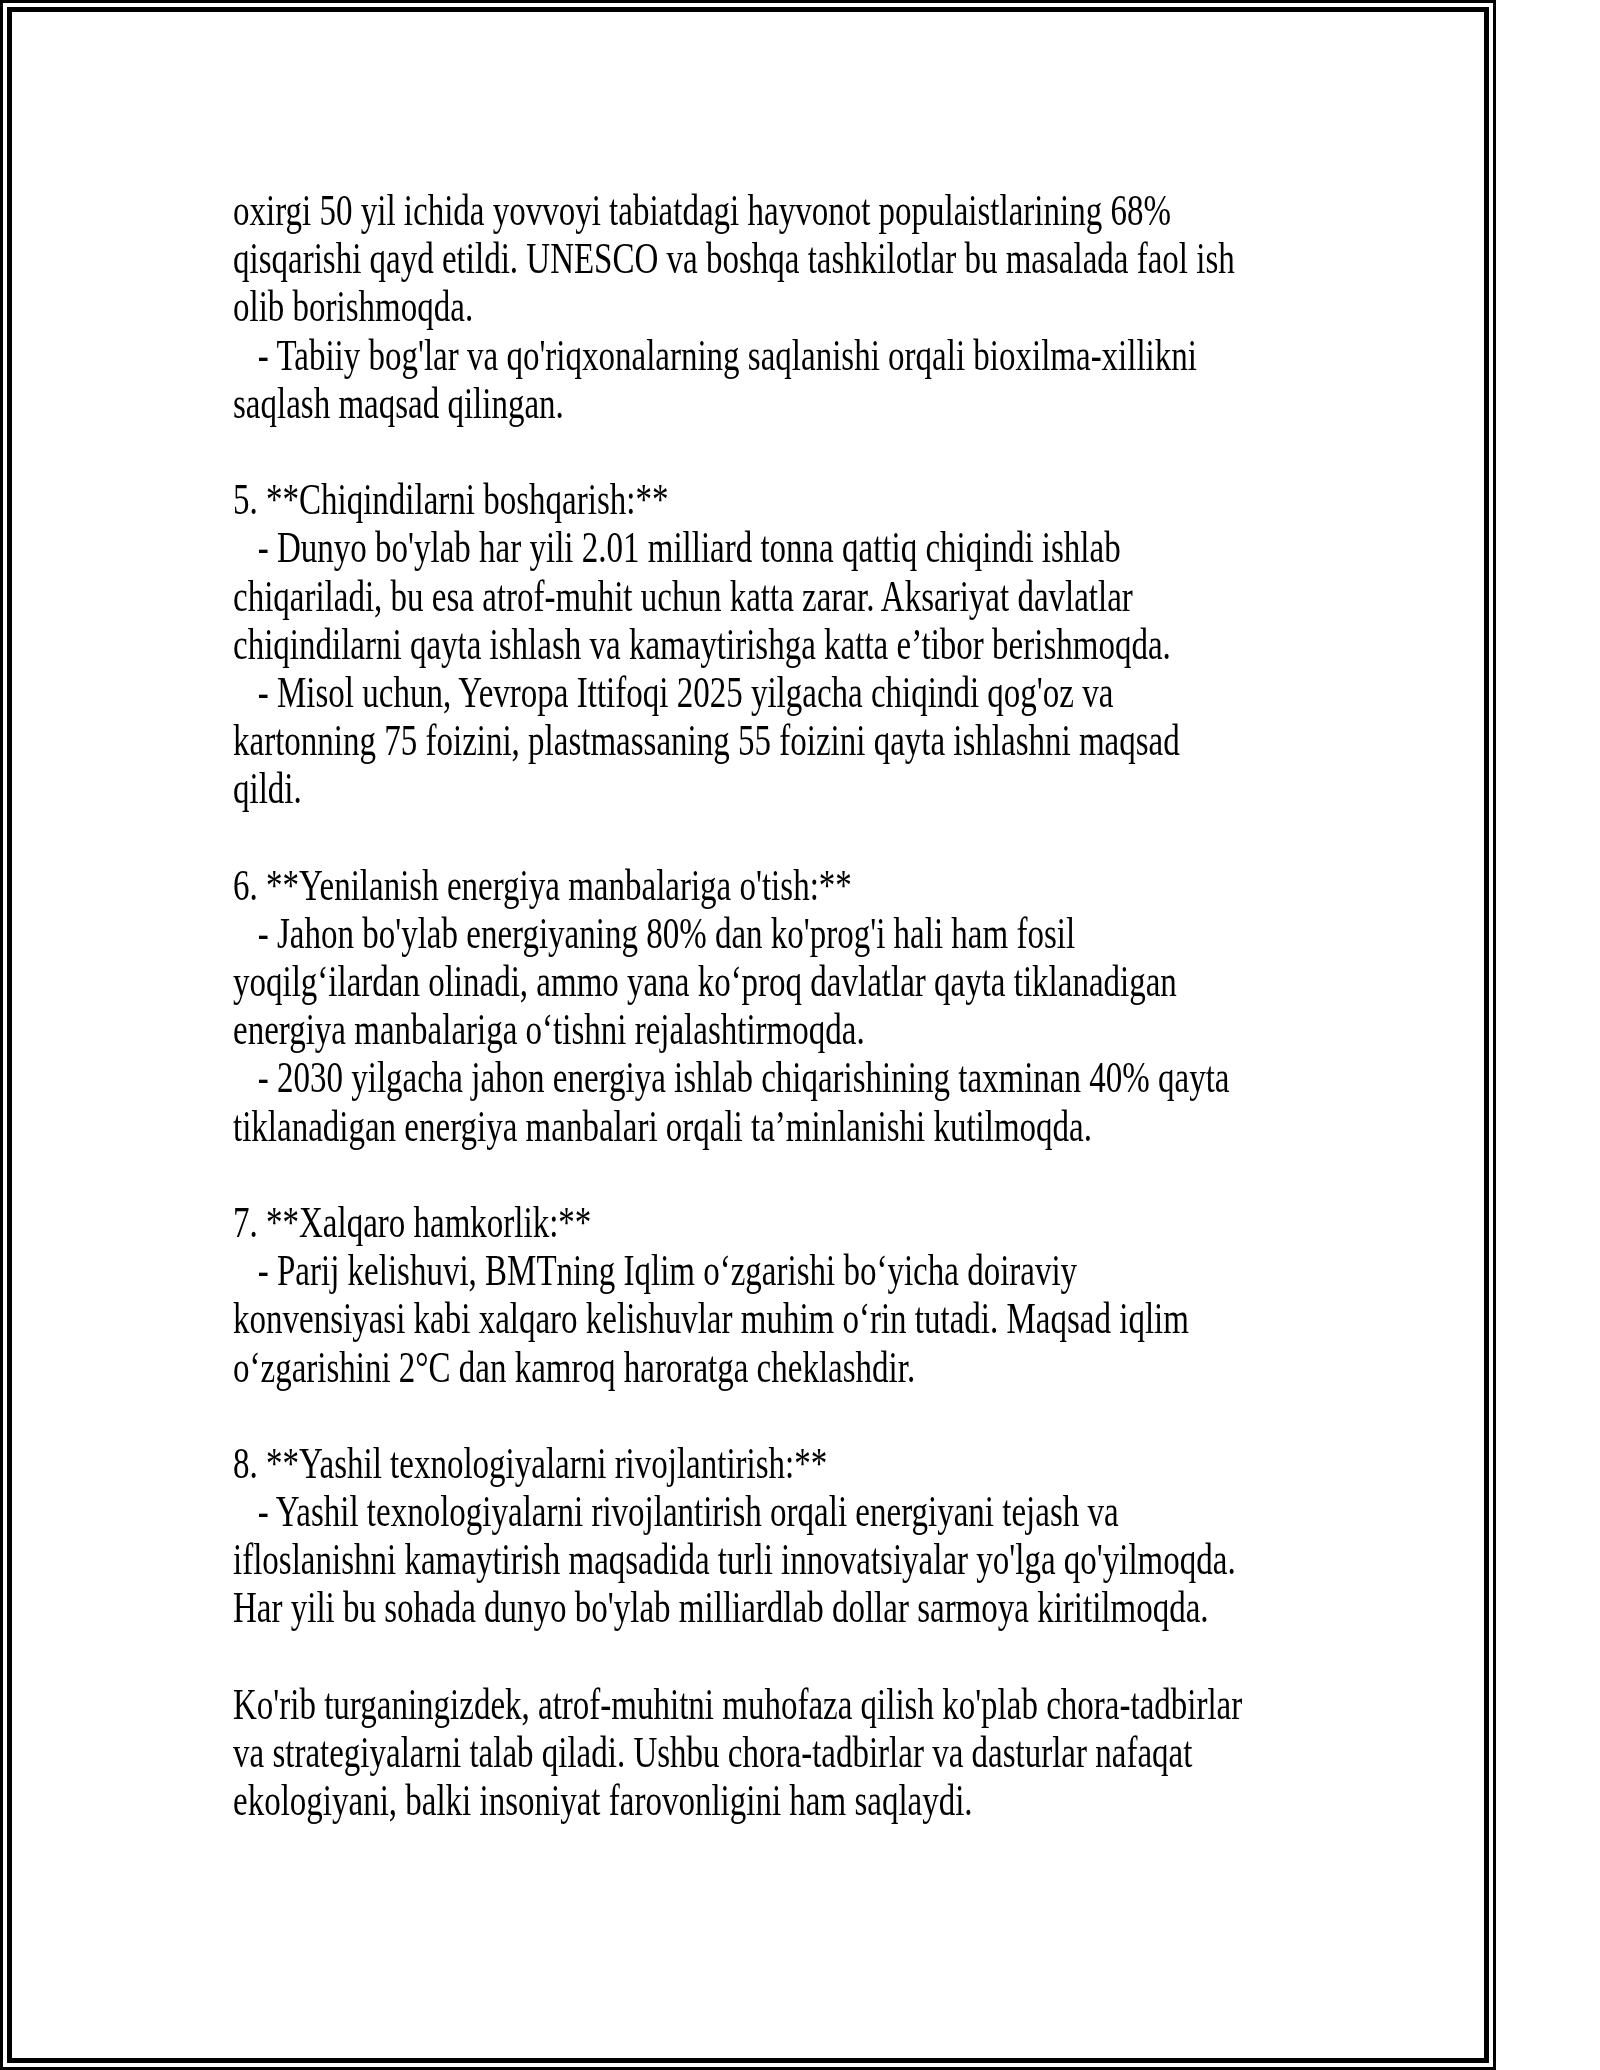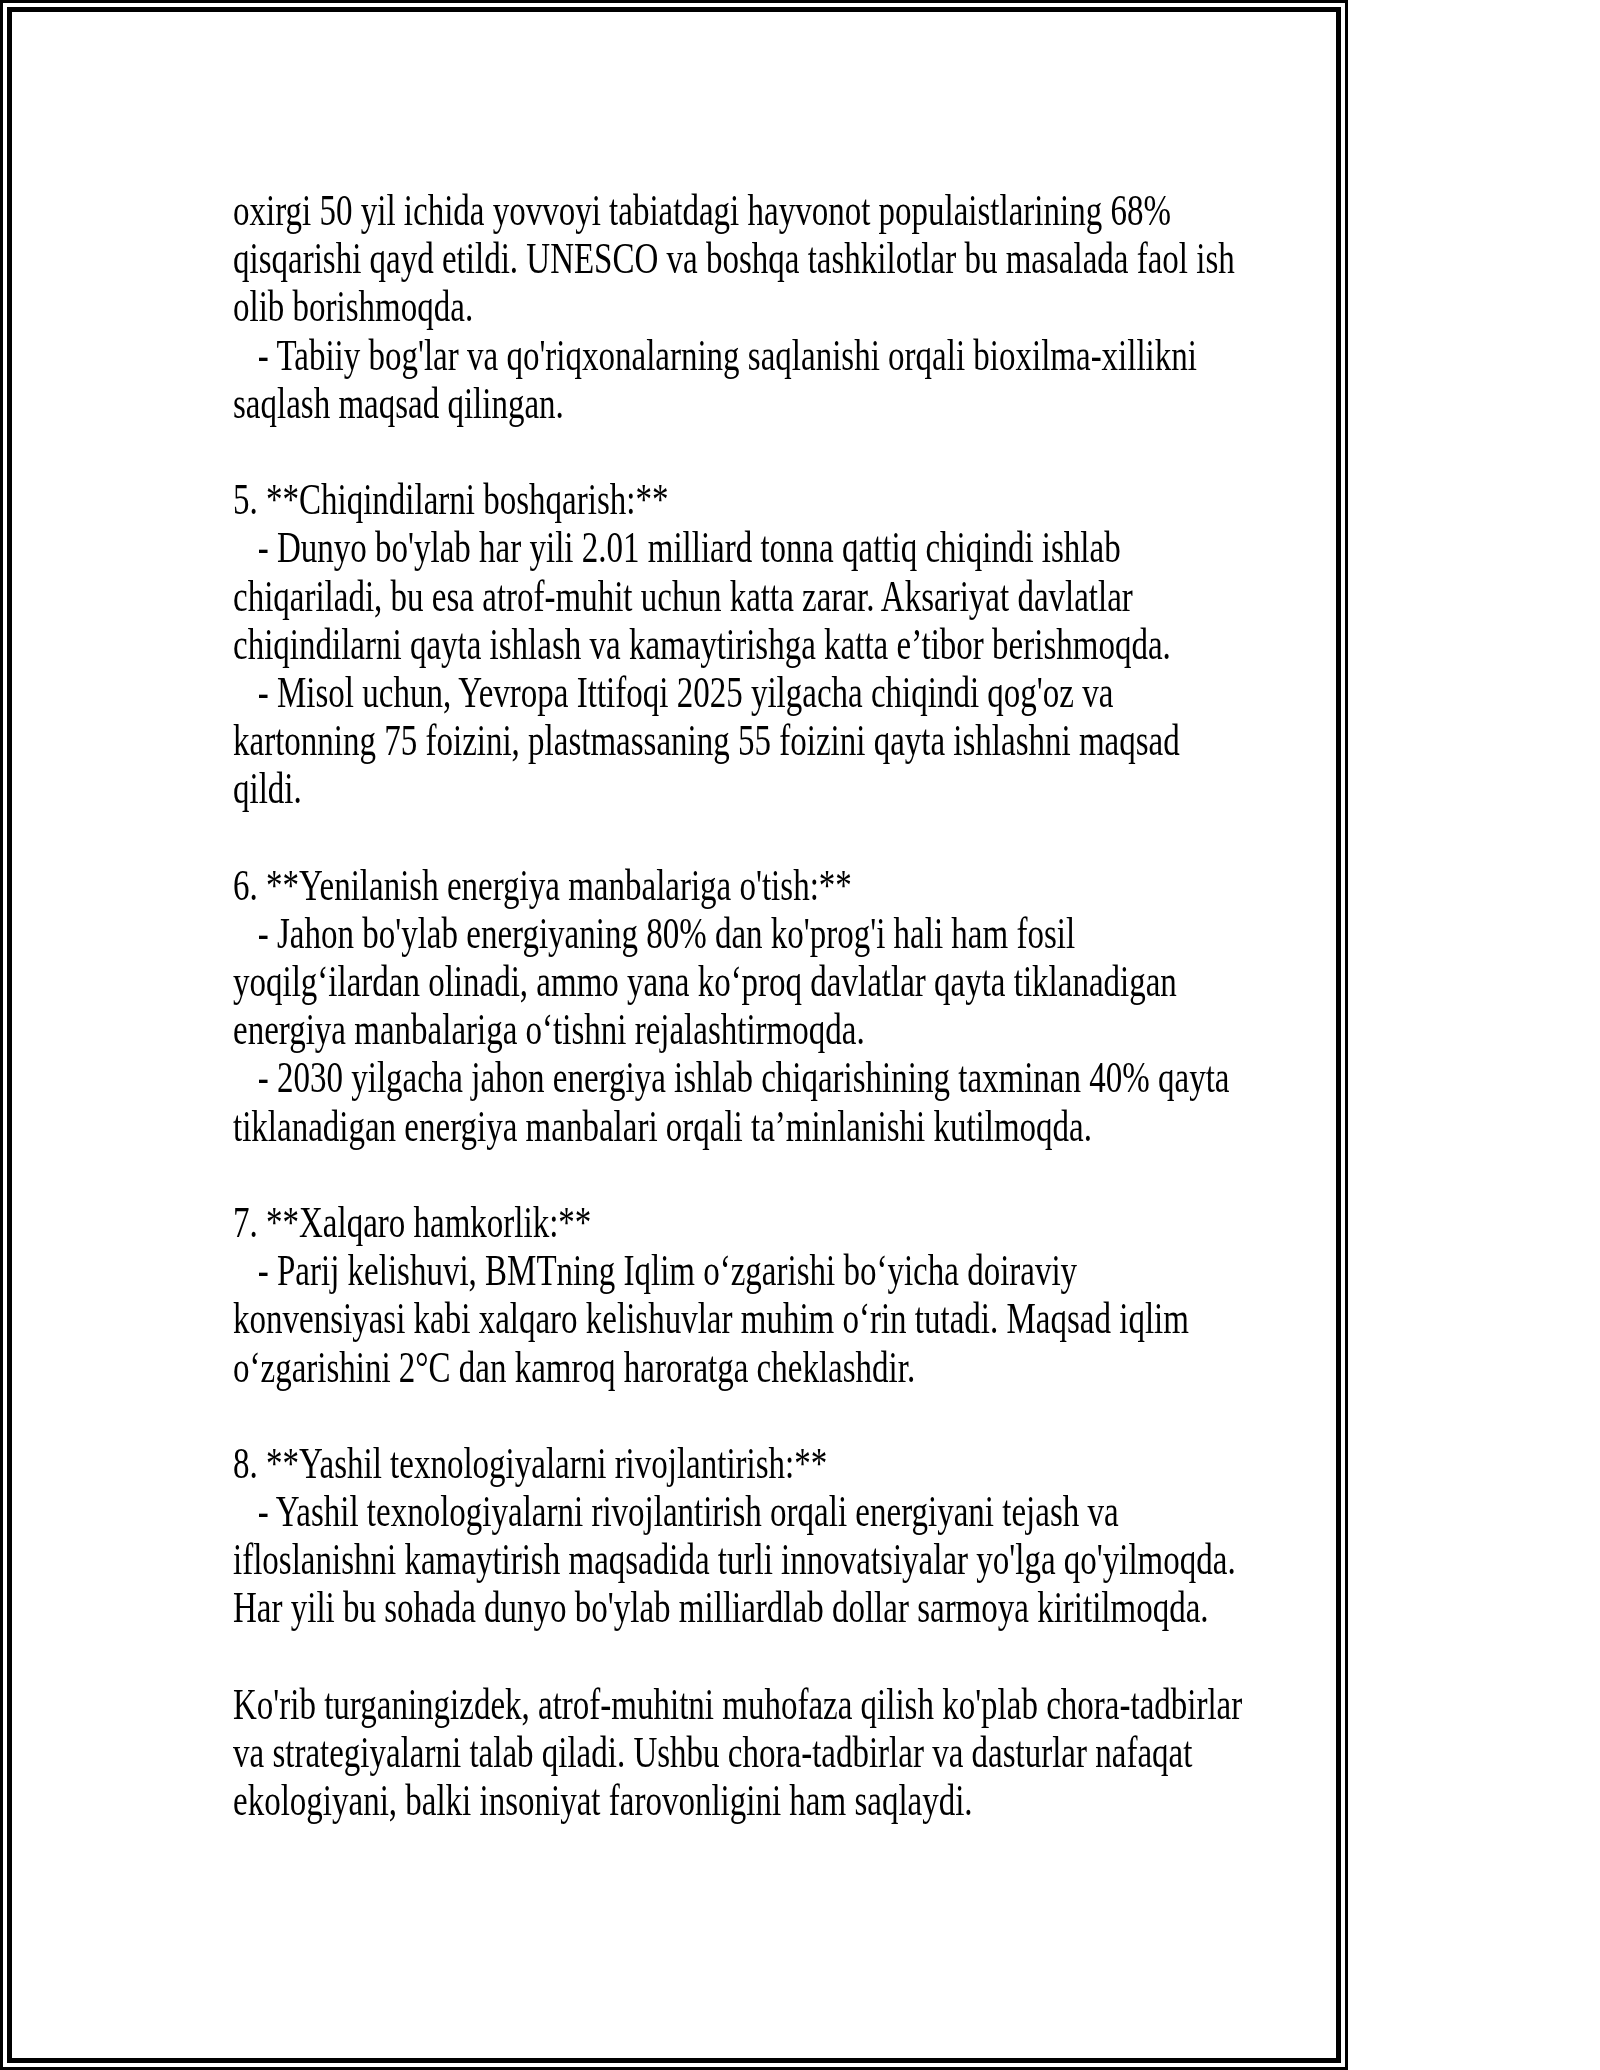--- a/index.html
+++ b/index.html
@@ -2,21 +2,21 @@
 <html><head>
 <meta charset="utf-8">
 <style>
   html, body {
     margin: 0;
     padding: 0;
     background: #ffffff;
   }
   .page {
     position: relative;
-    width: 1348px;
+    width: 1496px;
     height: 2070px;
     background: #ffffff;
     overflow: hidden;
   }
   .frame-outer {
     position: absolute;
     inset: 0;
     border: 3px solid #000000;
     pointer-events: none;
   }

